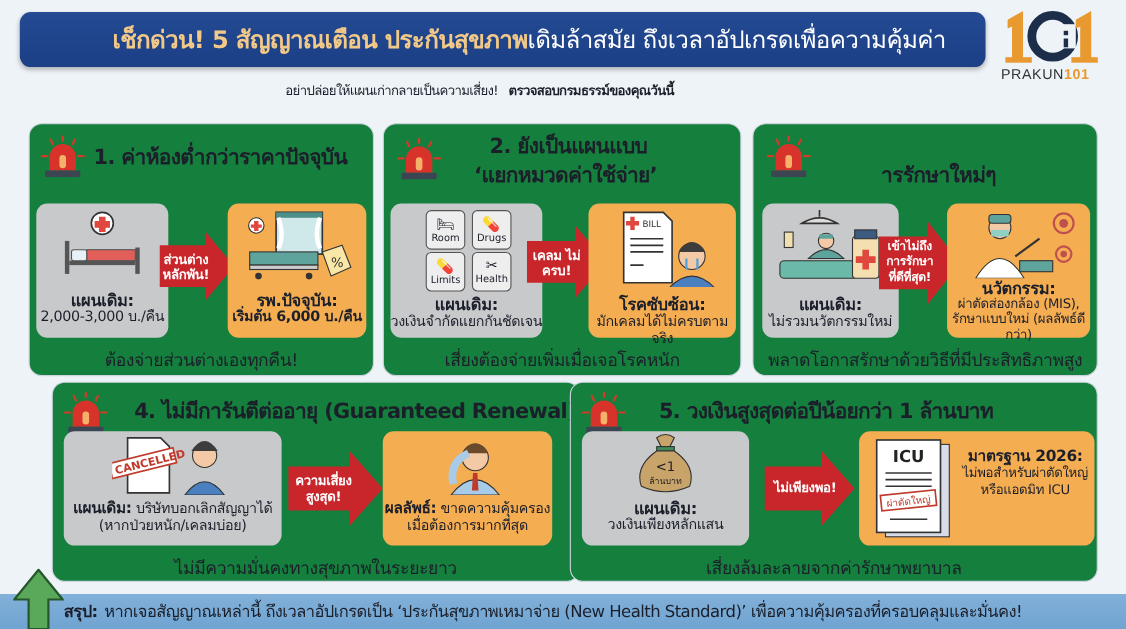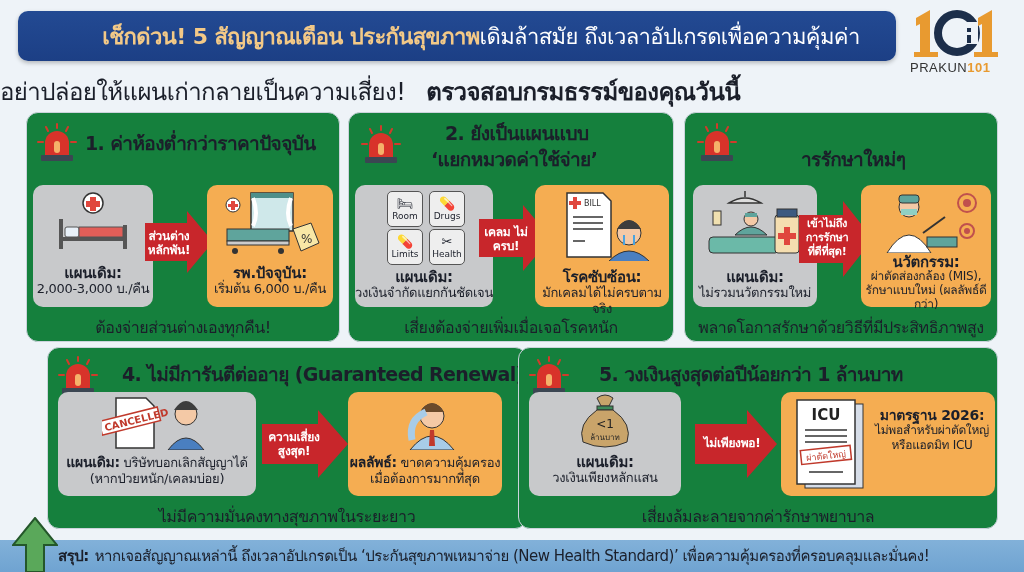--- a/index.html
+++ b/index.html
@@ -18,22 +18,22 @@
     display: flex; align-items: center; justify-content: center;
     font-weight: bold; font-size: 22px; letter-spacing: -0.6px; white-space: nowrap;
   }
   .header-bar .hl { color: #f3c987; margin-left: 48px; }
   .header-bar .wt { color: #ffffff; font-weight: normal; }
   .logo { position: absolute; left: 906px; top: 6px; width: 106px; height: 72px; }
   .logo .num { position: absolute; left: 6px; top: 2px; width: 90px; height: 50px; }
   .logo .brand { position: absolute; left: 4px; top: 54px; font-size: 13px; letter-spacing: 0.5px; color: #333; font-family: "Liberation Sans", sans-serif; }
   .logo .brand b { color: #e89a30; }
   .subtitle {
-    position: absolute; left: 0; top: 72px; width: 872px; 
-    font-size: 24px; letter-spacing: -0.6px; white-space: nowrap;
+    position: absolute; left: 0; top: 72px; width: 872px; text-align: center;
+    font-size: 12px; letter-spacing: -0.6px; white-space: nowrap;
   }
   .subtitle b { font-weight: bold; }
   .panel {
     position: absolute; background: #15803d; border: 1.5px solid #cbd3dc; border-radius: 12px;
   }
   .panel-title {
     position: absolute; font-weight: bold; font-size: 19px; letter-spacing: -0.6px; line-height: 24px; white-space: nowrap;
   }
   .siren { position: absolute; width: 44px; height: 40px; }
   .box-old { position: absolute; background: #c8c9cb; border-radius: 10px; }
@@ -117,21 +117,21 @@
       <rect x="30" y="4" width="42" height="38" fill="#cfe8ea" stroke="#333" stroke-width="1.5"></rect>
       <rect x="30" y="4" width="42" height="5" fill="#4f8f8a"></rect>
       <path d="M32 9 q6 16 0 28 M70 9 q-6 16 0 28" stroke="#fff" stroke-width="4" fill="none"></path>
       <rect x="6" y="40" width="62" height="12" fill="#5fa49c" stroke="#333"></rect>
       <rect x="6" y="52" width="62" height="4" fill="#ccc" stroke="#333"></rect>
       <circle cx="14" cy="62" r="3" fill="#333"></circle>
         <circle cx="60" cy="62" r="3" fill="#333"></circle>
       <polygon points="72,40 90,34 98,54 80,62" fill="#f8e7a6" stroke="#333"></polygon>
       <text x="80" y="54" font-size="12" fill="#333" font-family="DejaVu Sans, sans-serif">%</text>
     </svg>
-    <div class="box-label" style="top:80px;"><b>รพ.ปัจจุบัน:</b><span>เริ่มต้น 6,000 บ./คืน</span></div>
+    <div class="box-label" style="top:80px;font-weight:bold;"><b>รพ.ปัจจุบัน:</b><span>เริ่มต้น 6,000 บ./คืน</span></div>
   </div>
   <div class="footer-line" style="top:202px;">ต้องจ่ายส่วนต่างเองทุกคืน!</div>
 </div>
 
 <div class="panel" style="left:348px; top:112px; width:326px; height:230px;">
   <svg class="siren" style="left:10px; top:12px;" viewBox="0 0 44 40">
     <g stroke="#d23a2a" stroke-width="2" stroke-linecap="round">
         <line x1="22" y1="1" x2="22" y2="5"></line>
         <line x1="11" y1="4" x2="13" y2="8"></line>
         <line x1="33" y1="4" x2="31" y2="8"></line>

